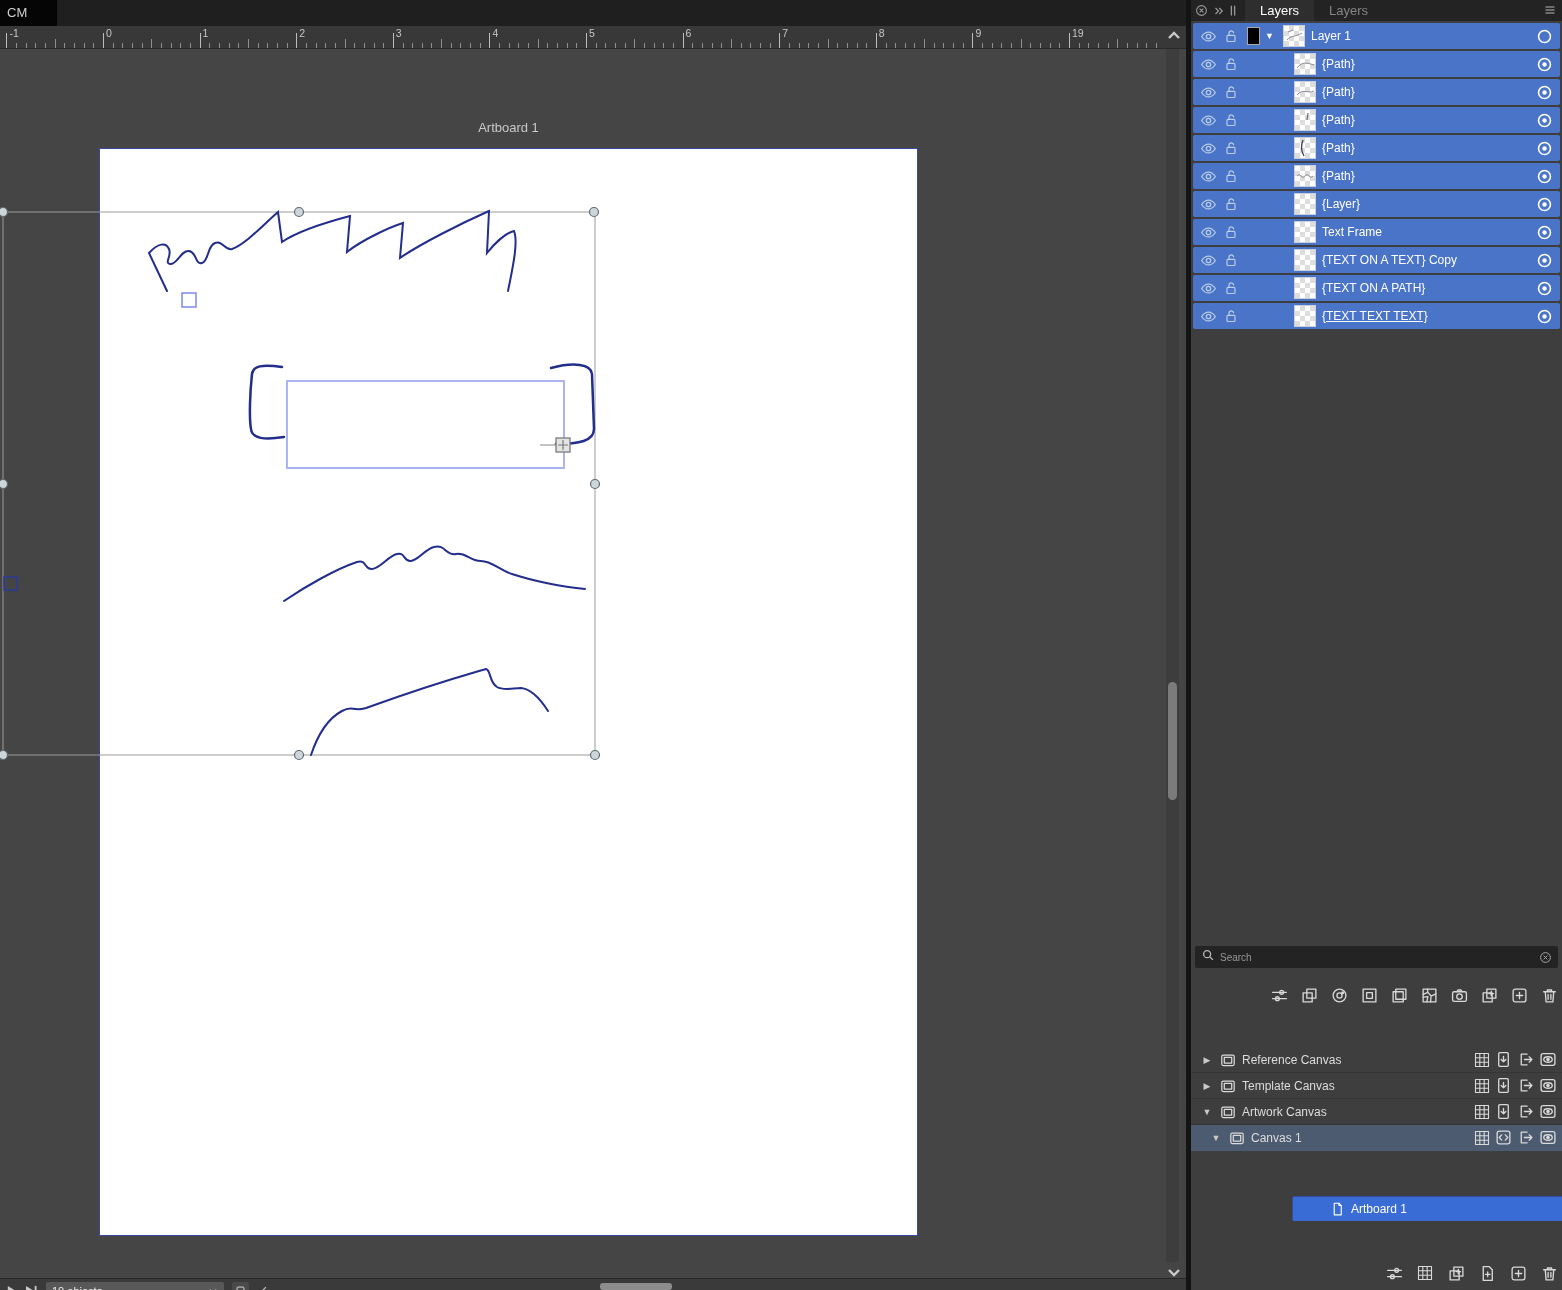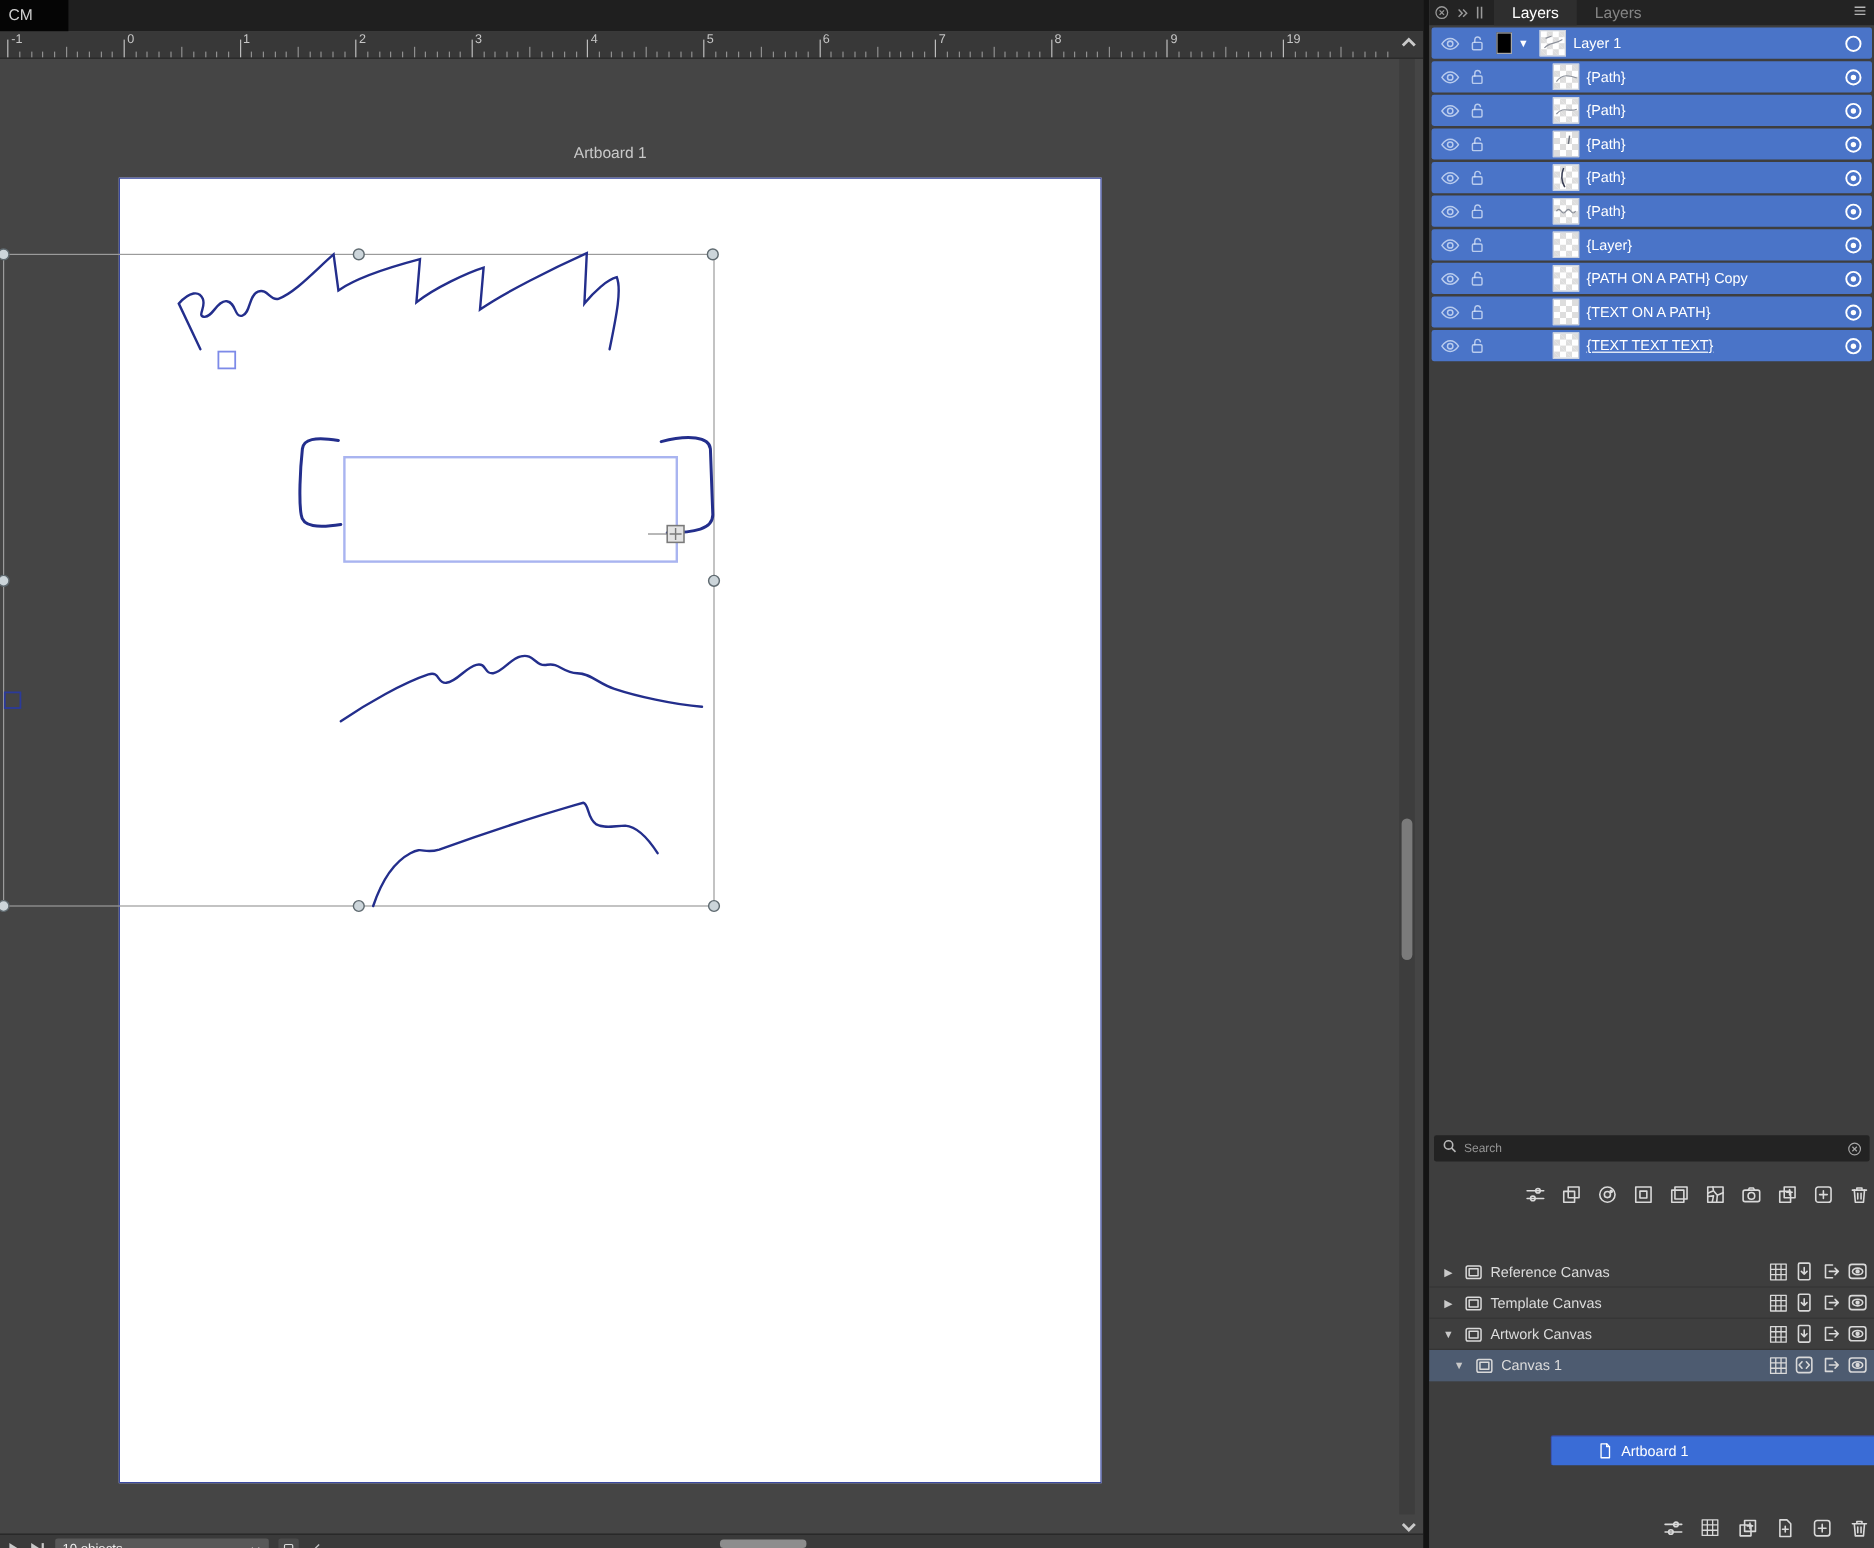--- a/index.html
+++ b/index.html
@@ -469,21 +469,38 @@
           <span class="eye"><svg width="17" height="17" viewBox="0 0 16 16" fill="none" stroke="rgba(222,232,250,0.75)" stroke-width="1.2" stroke-linecap="round" stroke-linejoin="round">
               <path d="M1.5,8 C3.5,5 6,3.8 8,3.8 C10,3.8 12.5,5 14.5,8 C12.5,11 10,12.2 8,12.2 C6,12.2 3.5,11 1.5,8 Z"></path>
               <circle cx="8" cy="8" r="2.1"></circle>
             </svg></span>
           <span class="lock"><svg width="16" height="16" viewBox="0 0 16 16" fill="none" stroke="rgba(222,232,250,0.75)" stroke-width="1.2" stroke-linecap="round" stroke-linejoin="round">
               <rect x="4" y="7.3" width="8" height="6.2" rx="1"></rect>
               <path d="M6,7.3 V5.4 C6,3.7 7,2.8 8.3,2.8 C9.6,2.8 10.5,3.6 10.7,4.8"></path>
             </svg></span>
           <span class="thumb" style="left:101px;">
          <svg width="20" height="20" viewBox="0 0 20 20"></svg></span>
-          <span class="lbl" style="left:129px;">{PATH ON A PATH} Copy</span>
+          <span class="lbl" style="left:129px;">Text Frame</span>
+          <span class="target"><svg width="17" height="17" viewBox="0 0 16 16" fill="none" stroke="#ffffff" stroke-width="1.5" stroke-linecap="round" stroke-linejoin="round">
+              <circle cx="8" cy="8" r="5.6"></circle>
+              <circle cx="8" cy="8" r="2.1" fill="#ffffff" stroke="none"></circle>
+            </svg></span>
+        </div>
+        <div class="lrow">
+          <span class="eye"><svg width="17" height="17" viewBox="0 0 16 16" fill="none" stroke="rgba(222,232,250,0.75)" stroke-width="1.2" stroke-linecap="round" stroke-linejoin="round">
+              <path d="M1.5,8 C3.5,5 6,3.8 8,3.8 C10,3.8 12.5,5 14.5,8 C12.5,11 10,12.2 8,12.2 C6,12.2 3.5,11 1.5,8 Z"></path>
+              <circle cx="8" cy="8" r="2.1"></circle>
+            </svg></span>
+          <span class="lock"><svg width="16" height="16" viewBox="0 0 16 16" fill="none" stroke="rgba(222,232,250,0.75)" stroke-width="1.2" stroke-linecap="round" stroke-linejoin="round">
+              <rect x="4" y="7.3" width="8" height="6.2" rx="1"></rect>
+              <path d="M6,7.3 V5.4 C6,3.7 7,2.8 8.3,2.8 C9.6,2.8 10.5,3.6 10.7,4.8"></path>
+            </svg></span>
+          <span class="thumb" style="left:101px;">
+         <svg width="20" height="20" viewBox="0 0 20 20"></svg></span>
+          <span class="lbl" style="left:129px;">{TEXT ON A TEXT} Copy</span>
           <span class="target"><svg width="17" height="17" viewBox="0 0 16 16" fill="none" stroke="#ffffff" stroke-width="1.5" stroke-linecap="round" stroke-linejoin="round">
               <circle cx="8" cy="8" r="5.6"></circle>
               <circle cx="8" cy="8" r="2.1" fill="#ffffff" stroke="none"></circle>
             </svg></span>
         </div>
         <div class="lrow">
           <span class="eye"><svg width="17" height="17" viewBox="0 0 16 16" fill="none" stroke="rgba(222,232,250,0.75)" stroke-width="1.2" stroke-linecap="round" stroke-linejoin="round">
               <path d="M1.5,8 C3.5,5 6,3.8 8,3.8 C10,3.8 12.5,5 14.5,8 C12.5,11 10,12.2 8,12.2 C6,12.2 3.5,11 1.5,8 Z"></path>
               <circle cx="8" cy="8" r="2.1"></circle>
             </svg></span>

